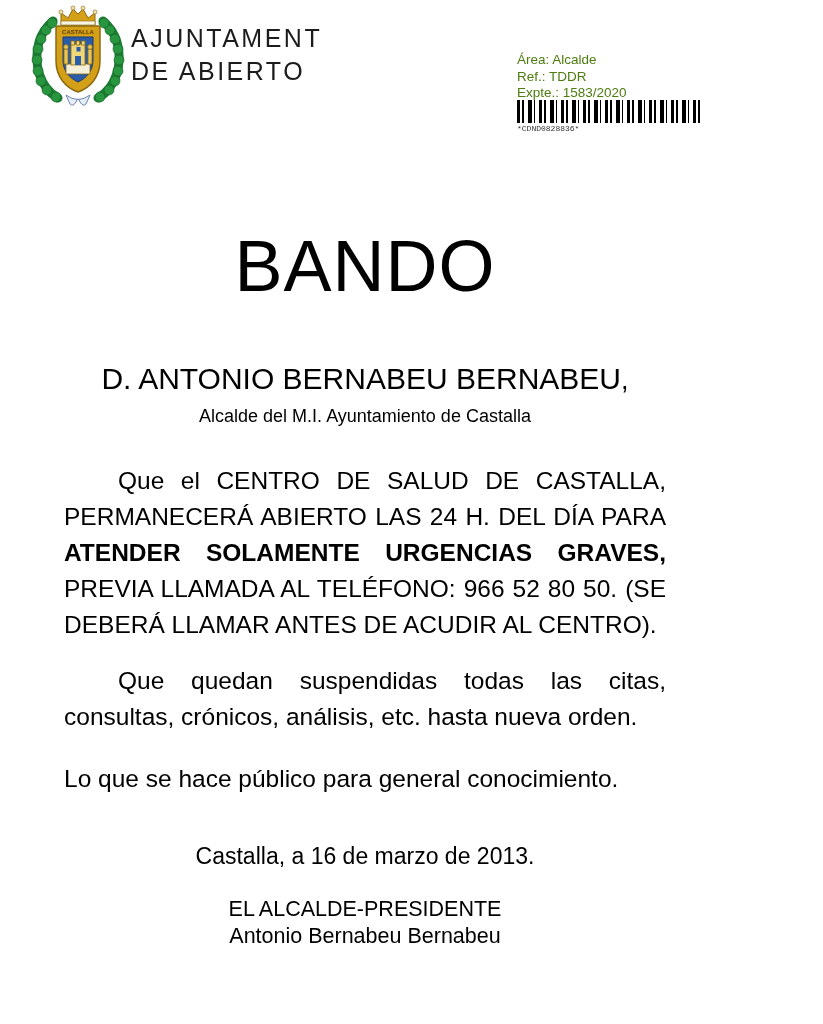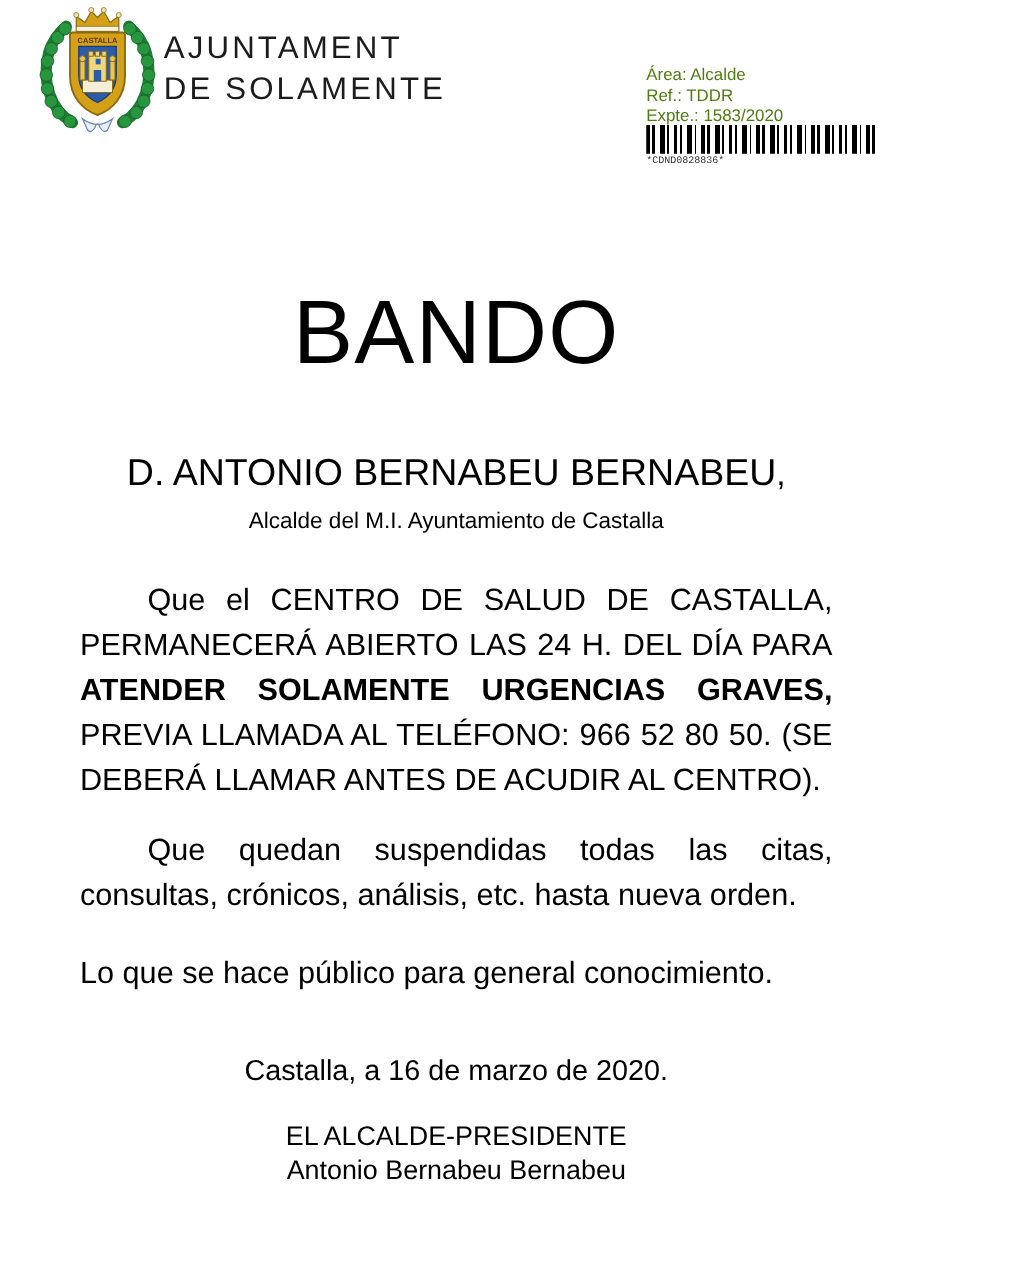--- a/index.html
+++ b/index.html
@@ -123,21 +123,21 @@
           <circle cx="36" cy="45" r="2.4" fill="#e8c558"></circle>
           <circle cx="60" cy="45" r="2.4" fill="#e8c558"></circle>
         </g>
         <rect x="45" y="54" width="6" height="9" fill="#2b5ca9"></rect>
         <rect x="46.5" y="45" width="4" height="4.5" fill="#2b5ca9"></rect>
       </g>
     </svg>
 
     <div class="orgname">
       <div>AJUNTAMENT</div>
-      <div>DE SOLAMENTE</div>
+      <div>DE ABIERTO</div>
     </div>
 
     <div class="meta">
       <div>Área: Alcalde</div>
       <div>Ref.: TDDR</div>
       <div>Expte.: 1583/2020</div>
     </div>
 
     <div class="barcode-wrap">
       <div class="barcode-bars"></div>
@@ -154,21 +154,21 @@
       <div class="role">Alcalde del M.I. Ayuntamiento de Castalla</div>
     </div>
 
 
     <p class="bodytext p1"><span>Que el CENTRO DE SALUD DE CASTALLA, PERMANECERÁ ABIERTO LAS 24 H. DEL DÍA PARA </span><b>ATENDER SOLAMENTE URGENCIAS GRAVES,</b><span> PREVIA LLAMADA AL TELÉFONO: 966 52 80 50. (SE DEBERÁ LLAMAR ANTES DE ACUDIR AL CENTRO).</span></p>
 
     <p class="bodytext p2">Que quedan suspendidas todas las citas, consultas, crónicos, análisis, etc. hasta nueva orden.</p>
 
     <p class="bodytext p3">Lo que se hace público para general conocimiento.</p>
 
-    <div class="dateline">Castalla, a 16 de marzo de 2020.</div>
+    <div class="dateline">Castalla, a 16 de marzo de 2013.</div>
 
     <div class="signature">
       <div>EL ALCALDE-PRESIDENTE</div>
       <div>Antonio Bernabeu Bernabeu</div>
     </div>
 
   </div>
 </div>
 
 </body></html>

